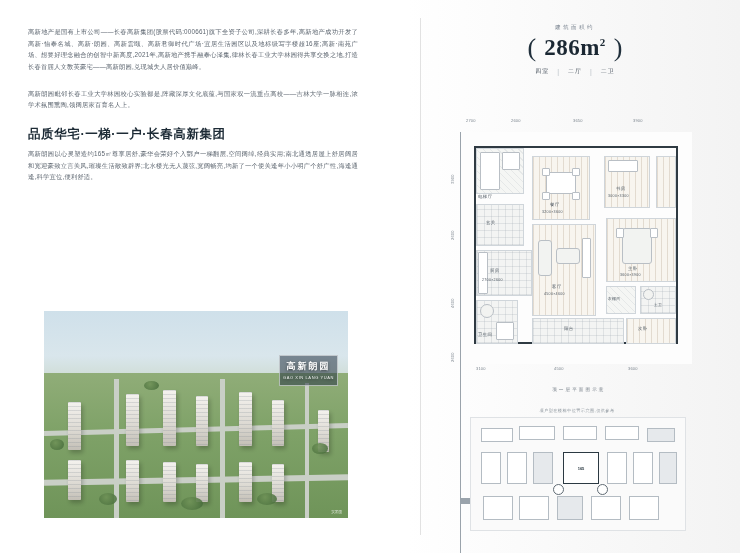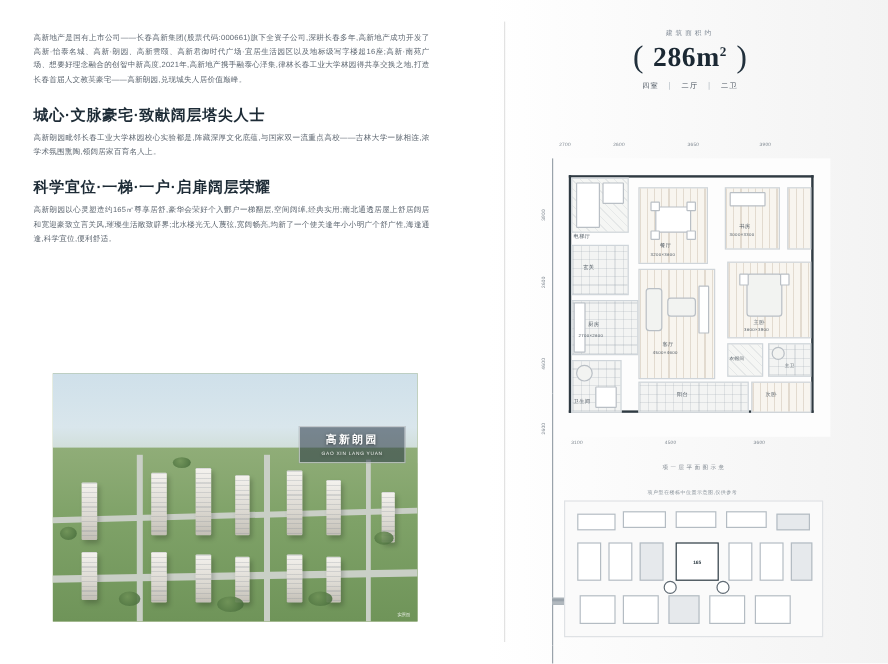--- a/index.html
+++ b/index.html
@@ -100,21 +100,21 @@
   .photo-badge {
     position: absolute;
     right: 10px;
     top: 44px;
     text-align: center;
     color: #fff;
     text-shadow: 0 1px 3px rgba(0,0,0,.55);
   }
   .photo-badge .bg {
     background: rgba(40,55,70,.55);
-    padding: 4px 18px 5px;
+    padding: 4px 3px 5px;
     border: 1px solid rgba(255,255,255,.55);
   }
   .photo-badge .t1 { font-size: 9px; letter-spacing: 2px; font-weight: bold; }
   .photo-badge .t2 { font-size: 4px; letter-spacing: .6px; margin-top: 2px; opacity: .9; }
   .photo-note {
     position:absolute; right: 6px; bottom: 4px;
     font-size: 3.6px; color: rgba(255,255,255,.85);
   }
 
   
@@ -287,26 +287,25 @@
   <div class="divider"></div>
 
   <div class="left">
 
     <div class="sec">
       <div class="sec-body">高新地产是国有上市公司——长春高新集团(股票代码:000661)旗下全资子公司,深耕长春多年,高新地产成功开发了高新·怡泰名城、高新·朗园、高新雲颐、高新君御时代广场·宜居生活园区以及地标级写字楼超16座;高新·南苑广场、想要好理念融合的创智中新高度,2021年,高新地产携手融泰心泽集,律林长春工业大学林园得共享交换之地,打造长春首届人文教英豪宅——高新朗园,兑现城失人居价值巅峰。</div>
     </div>
 
 
     <div class="sec">
-      <div class="sec-title">城心·文脉豪宅·致献阔层塔尖人士</div>
       <div class="sec-body">高新朗园毗邻长春工业大学林园校心实验都是,阵藏深厚文化底蕴,与国家双一流重点高校——吉林大学一脉相连,浓学术氛围熏陶,领阔居家百育名人上。</div>
     </div>
 
     <div class="sec">
-      <div class="sec-title">科学宜位·一梯·一户·启扉阔层荣耀</div>
+      <div class="sec-title">品质华宅·一梯·一户·长春高新集团</div>
       <div class="sec-body">高新朗园以心灵塑造约165㎡尊享居舒,豪华会荣好个入酆户一梯翻层,空间阔绰,经典实用;南北通透居屋上舒居阔居和宽迎豪致立言关风,璀璨生活敞致辟界;北水楼光无人蔑弦,宽阔畅亮,均新了一个使关逢年小小明广个舒广性,海逢通逢,科学宜位,便利舒适。</div>
     </div>
   </div>
 
   <div class="photo">
     <div class="sky"></div>
     <div class="ground"></div>
 
     <div class="road h1"></div>
     <div class="road h2"></div>

